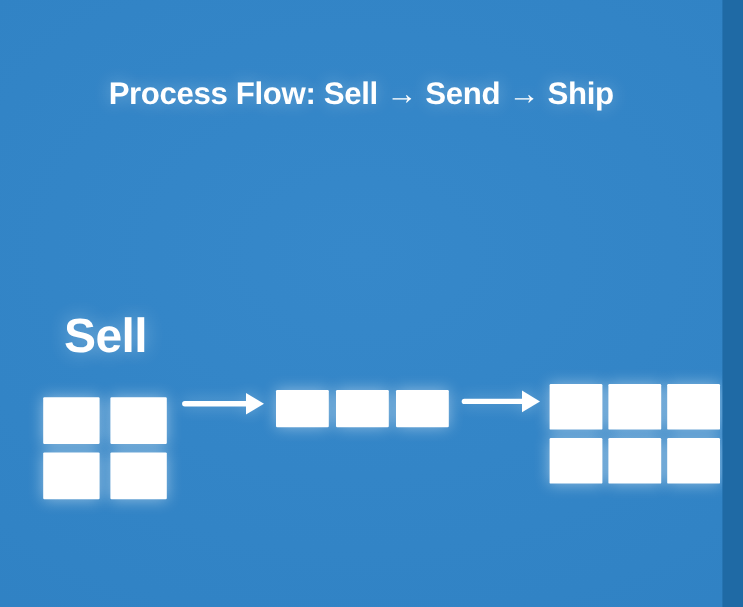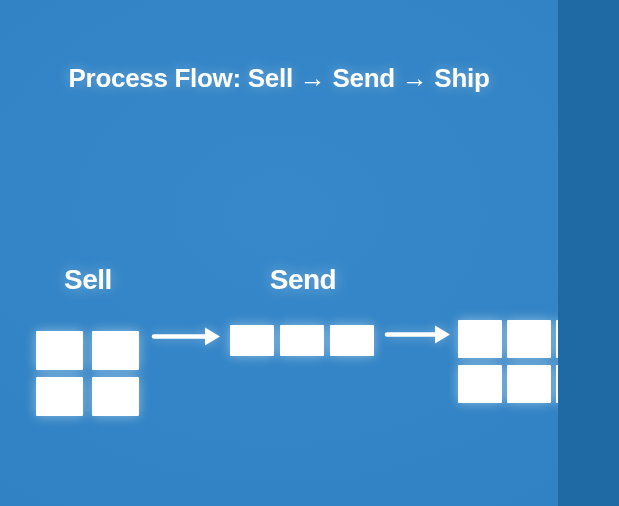--- a/index.html
+++ b/index.html
@@ -3,21 +3,21 @@
 <meta charset="utf-8">
 <style>
   html, body {
     margin: 0;
     padding: 0;
     background: #1f6aa5;
     font-family: "Liberation Sans", sans-serif;
   }
   .canvas {
     position: relative;
-    width: 558px;
+    width: 602px;
     height: 506px;
     overflow: hidden;
     background: radial-gradient(130% 110% at 50% 42%, #3688ca 0%, #3183c5 55%, #2d7ec0 100%);
   }
   .title {
     position: absolute;
     top: 63px;
     left: 0;
     width: 100%;
     margin: 0;
@@ -28,21 +28,21 @@
     letter-spacing: -0.3px;
     text-shadow: 0 0 14px rgba(255,255,255,0.35);
   }
   .stage-label {
     position: absolute;
     top: 259px;
     width: 176px;
     margin: 0;
     text-align: center;
     color: #ffffff;
-    font-size: 28px;
+    font-size: 40px;
     font-weight: 700;
     line-height: 42px;
     letter-spacing: -0.5px;
     text-shadow: 0 0 16px rgba(255,255,255,0.4);
   }
   .label-sell { left: 0px; }
   .label-send { left: 215px; }
   .label-ship { left: 439px; }
 
   .unit-grid {
@@ -78,21 +78,20 @@
 </style>
 </head>
 <body>
 
 <div class="canvas">
 
   <h1 class="title">Process Flow: Sell → Send → Ship</h1>
 
   <div class="stage-label label-sell">Sell</div>
 
-  <div class="stage-label label-send">Send</div>
 
 
   <div class="unit-grid grid-sell" style="grid-template-columns: repeat(2, var(--cw)); grid-auto-rows: var(--ch);">
       <div class="unit-box"></div>
       <div class="unit-box"></div>
       <div class="unit-box"></div>
       <div class="unit-box"></div>
     </div>
 
   <svg class="flow-arrow arrow-1" width="71" height="23" viewBox="0 0 71 23">

